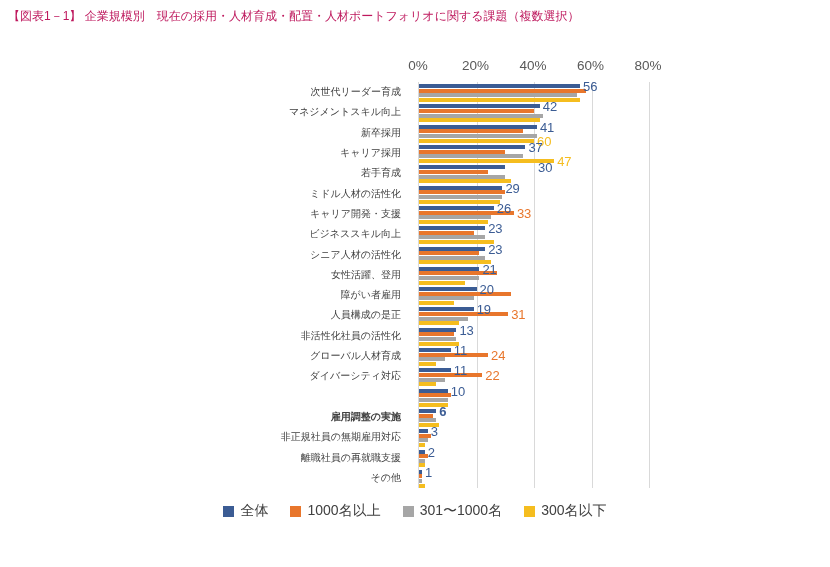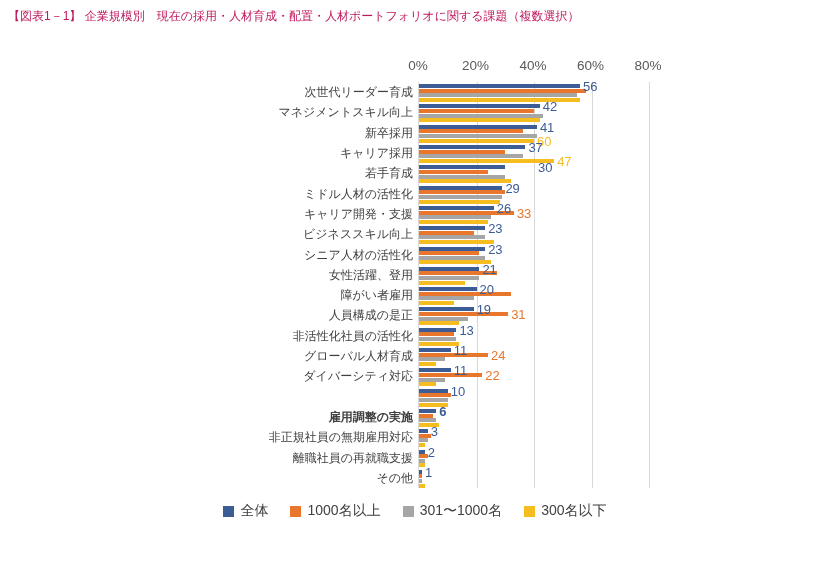--- a/index.html
+++ b/index.html
@@ -63,24 +63,24 @@
     background: #d9d9d9;
   }
   .cat-row {
     position: absolute;
     left: 0;
     width: 100%;
   }
   .cat-label {
     position: absolute;
     right: 100%;
-    margin-right: 6px;
+    margin-right: 18px;
     top: 50%;
     transform: translateY(-50%);
-    font-size: 12px;
+    font-size: 10px;
     color: #404040;
     white-space: nowrap;
     text-align: right;
   }
   .bar {
     position: absolute;
     left: 0;
     height: 4px;
   }
   .bar.s0 { background: #3b5c94; }

